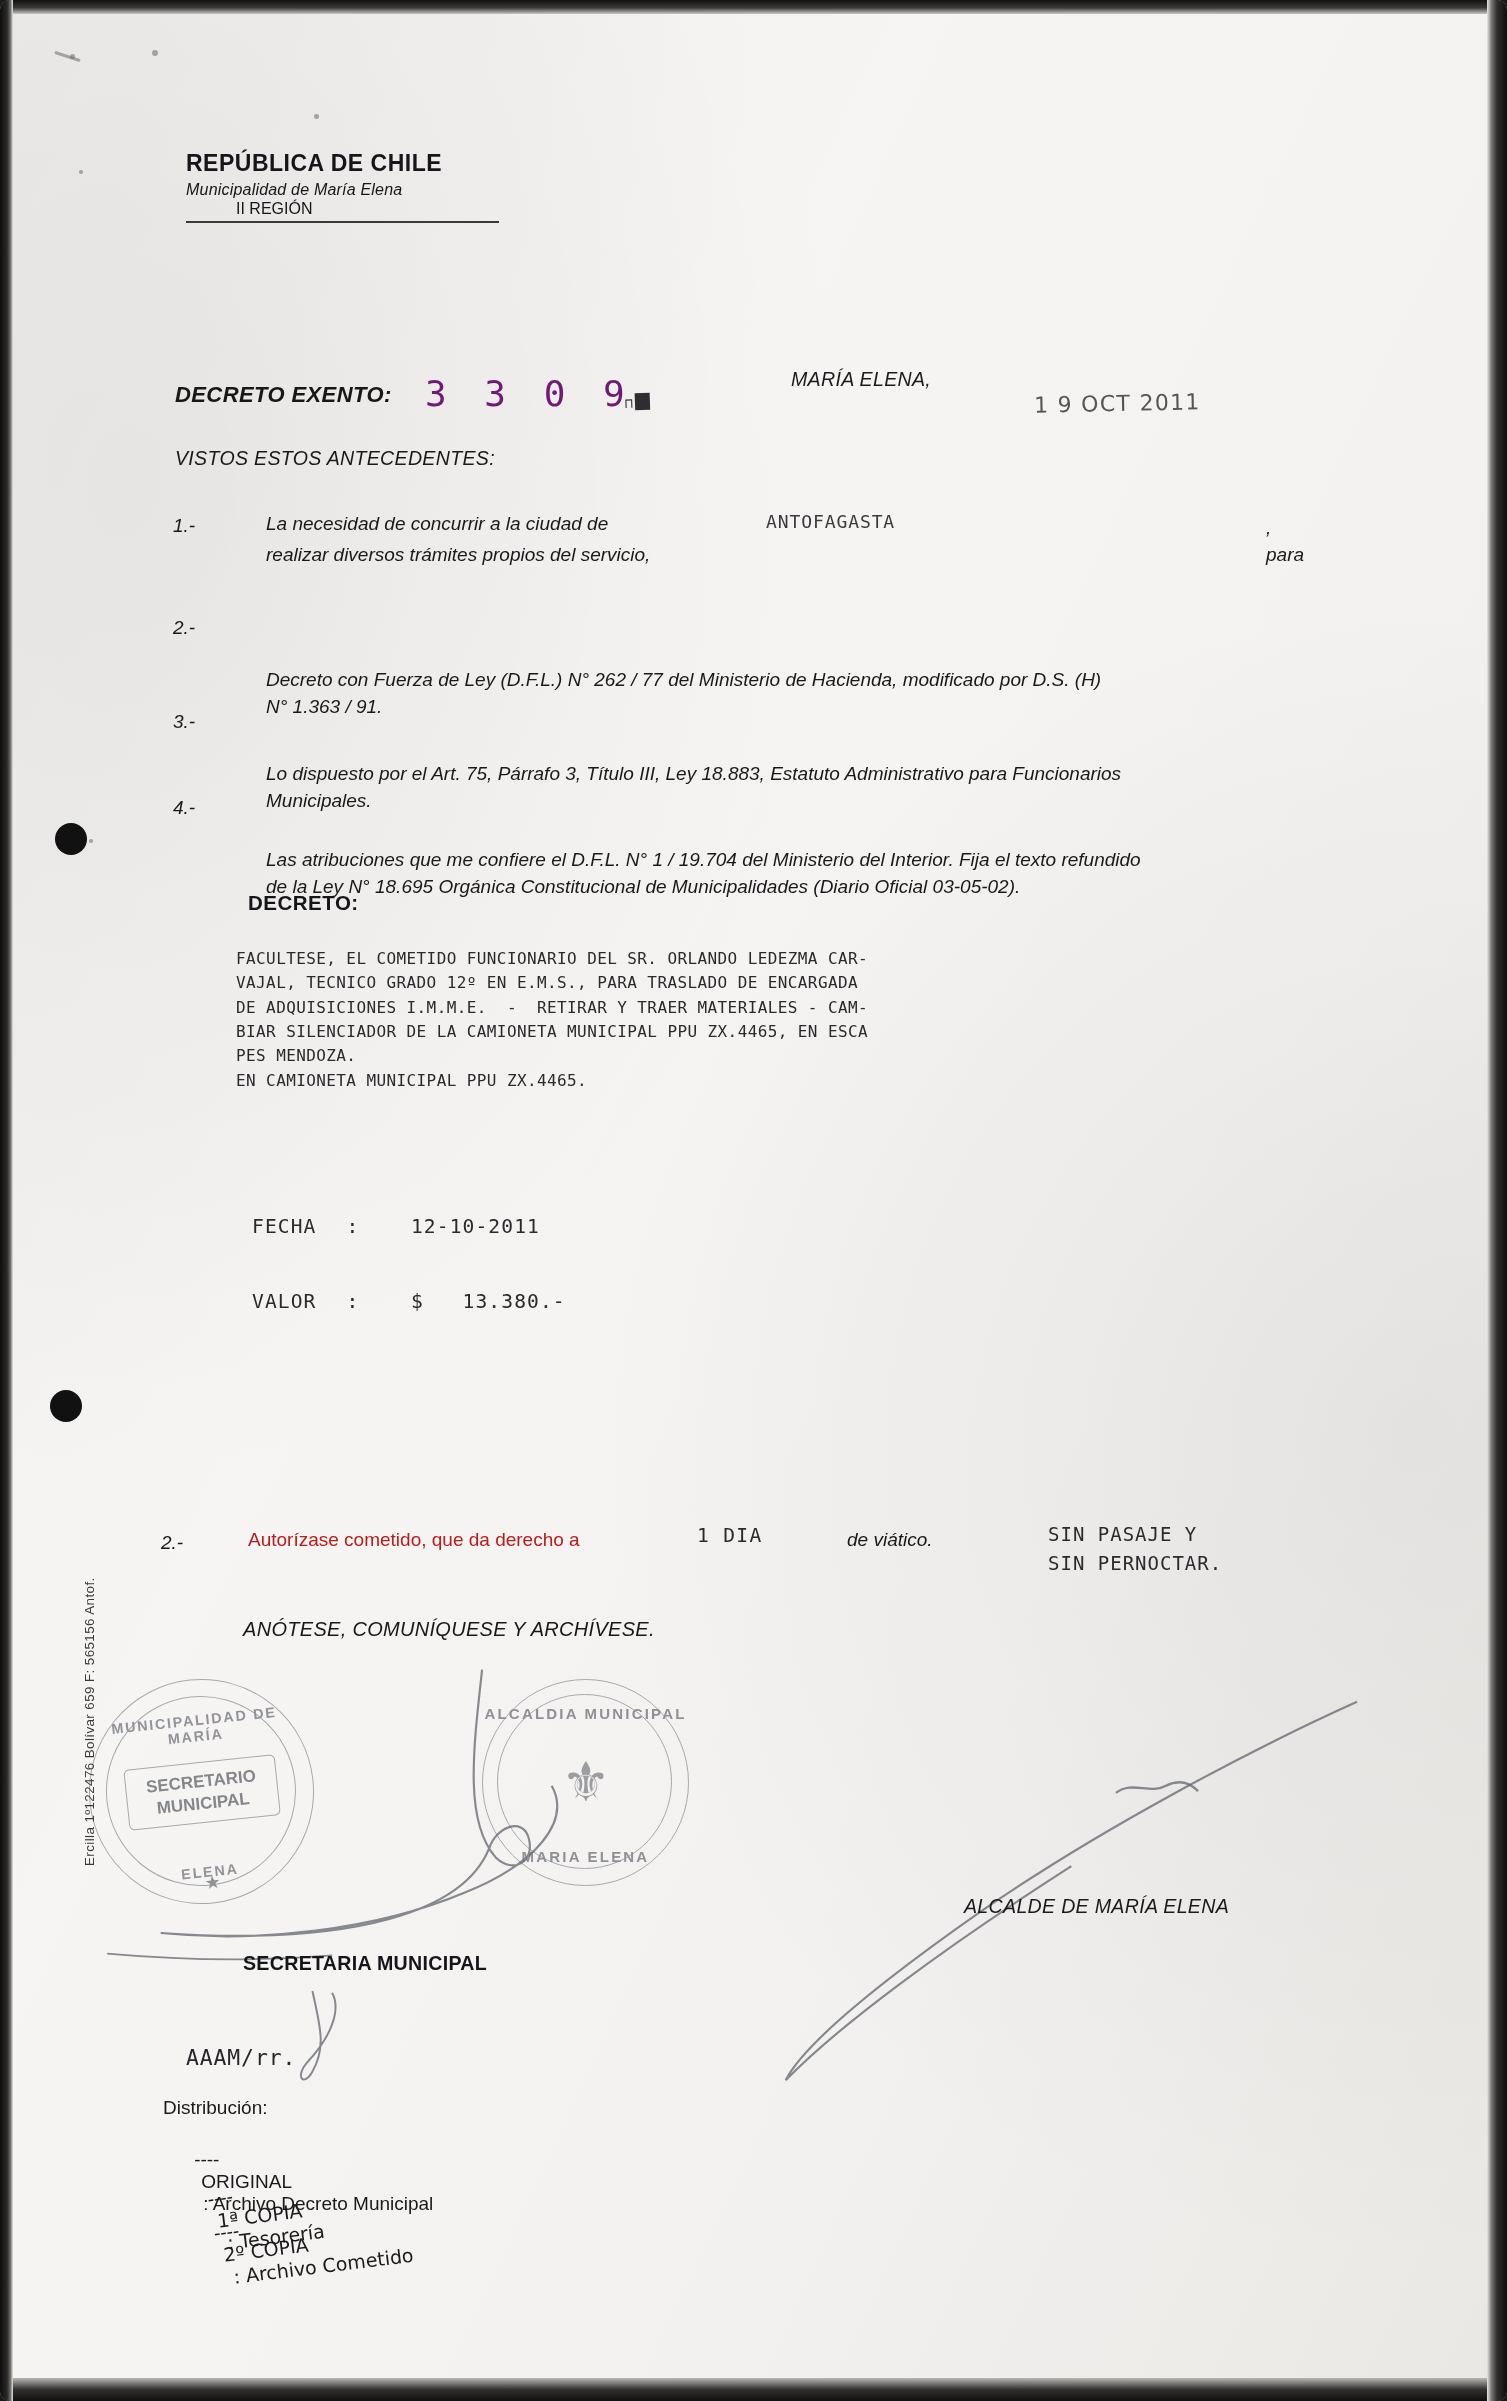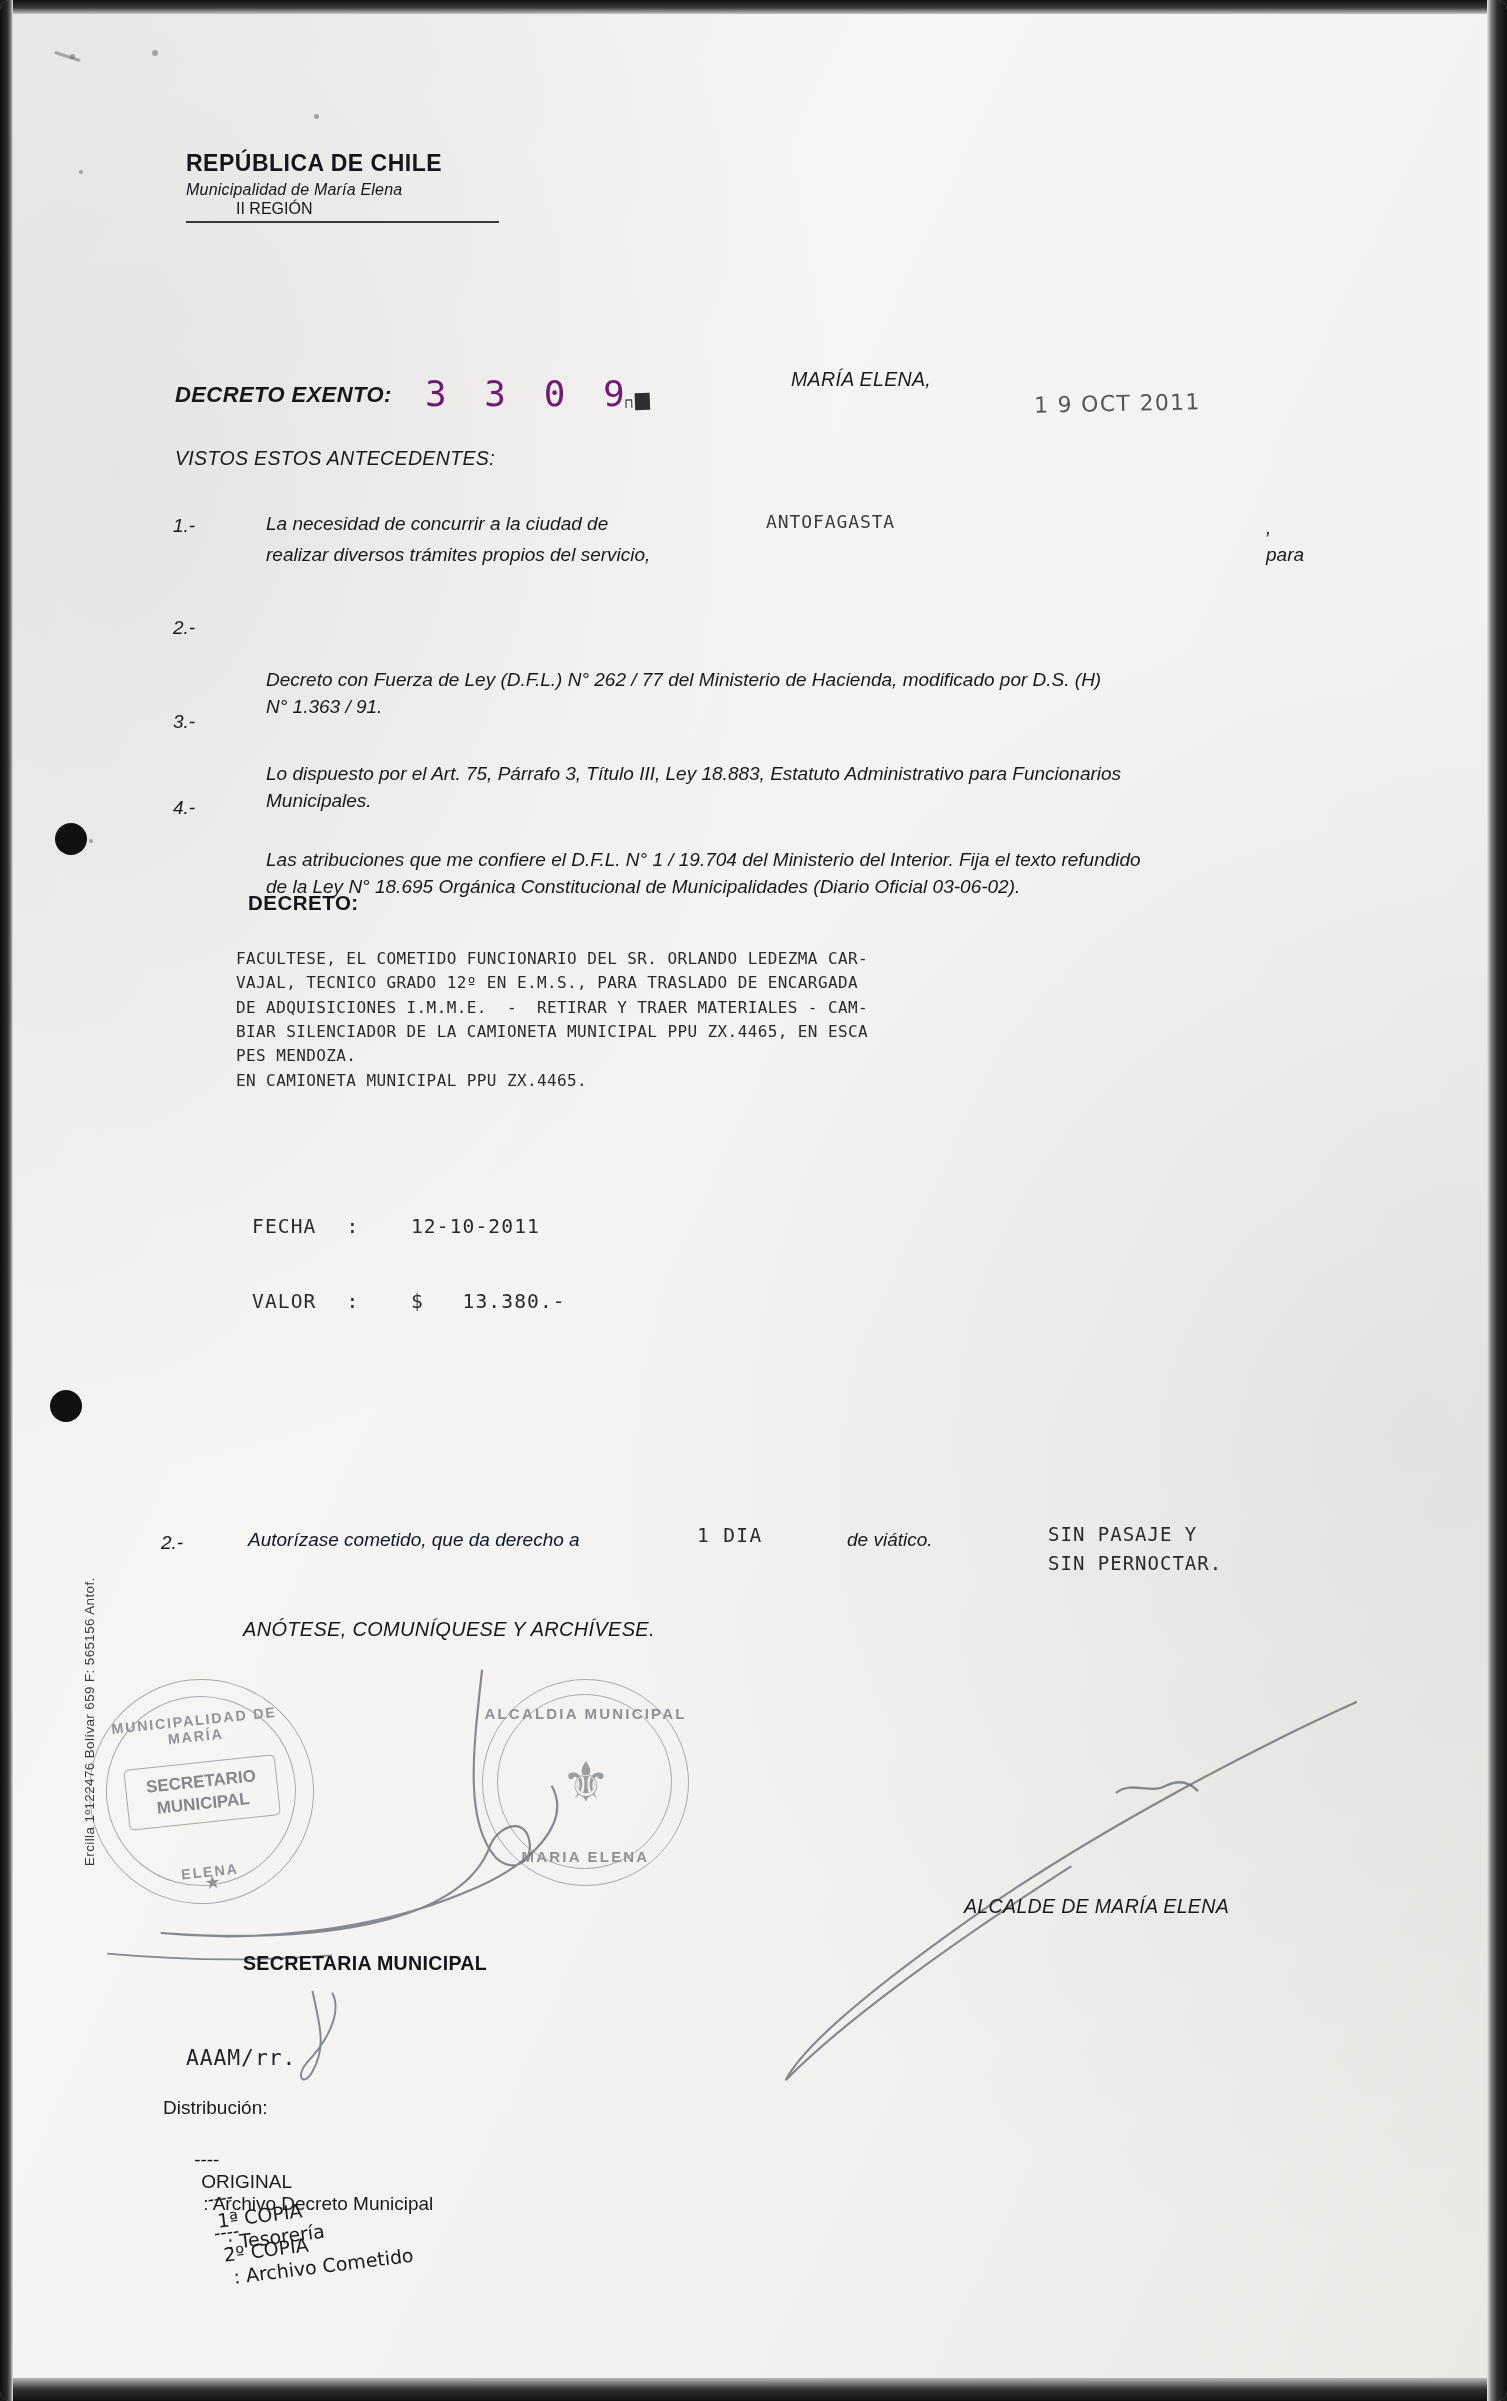--- a/index.html
+++ b/index.html
@@ -206,22 +206,21 @@
     position: absolute;
     left: 161px; top: 1532px;
     font-size: 19px;
     font-style: italic;
     color: #19191b;
   }
   .auth-text {
     position: absolute;
     left: 248px; top: 1529px;
     font-size: 19px;
-    font-style: italic;
-    color: #0f172a;
+    color: #b91c1c;
   }
   .auth-days {
     position: absolute;
     left: 697px; top: 1524px;
     font-family: "DejaVu Sans Mono", monospace;
     font-size: 19.6px;
     letter-spacing: 1.3px;
     color: #2a2a2d;
   }
   .auth-via {
@@ -411,21 +410,21 @@
 
   <div class="item" style="left:266px; top:707px; width:1143px; white-space:pre-line;">
     <span class="num">3.-</span>
     <span>Lo dispuesto por el Art. 75, Párrafo 3, Título III, Ley 18.883, Estatuto Administrativo para Funcionarios
 Municipales.</span>
   </div>
 
   <div class="item" style="left:266px; top:793px; width:1161px; white-space:pre-line;">
     <span class="num">4.-</span>
     <span>Las atribuciones que me confiere el D.F.L. N° 1 / 19.704 del Ministerio del Interior. Fija el texto refundido
-de la Ley N° 18.695 Orgánica Constitucional de Municipalidades (Diario Oficial 03-06-02).</span>
+de la Ley N° 18.695 Orgánica Constitucional de Municipalidades (Diario Oficial 03-05-02).</span>
   </div>
 
   <div class="punch" style="left:55px; top:823px;"></div>
   <div class="punch" style="left:50px; top:1390px;"></div>
 
   <div class="decreto-head">DECRETO:</div>
   <div class="typed body-typed">FACULTESE, EL COMETIDO FUNCIONARIO DEL SR. ORLANDO LEDEZMA CAR-
 VAJAL, TECNICO GRADO 12º EN E.M.S., PARA TRASLADO DE ENCARGADA
 DE ADQUISICIONES I.M.M.E.  -  RETIRAR Y TRAER MATERIALES - CAM-
 BIAR SILENCIADOR DE LA CAMIONETA MUNICIPAL PPU ZX.4465, EN ESCA

